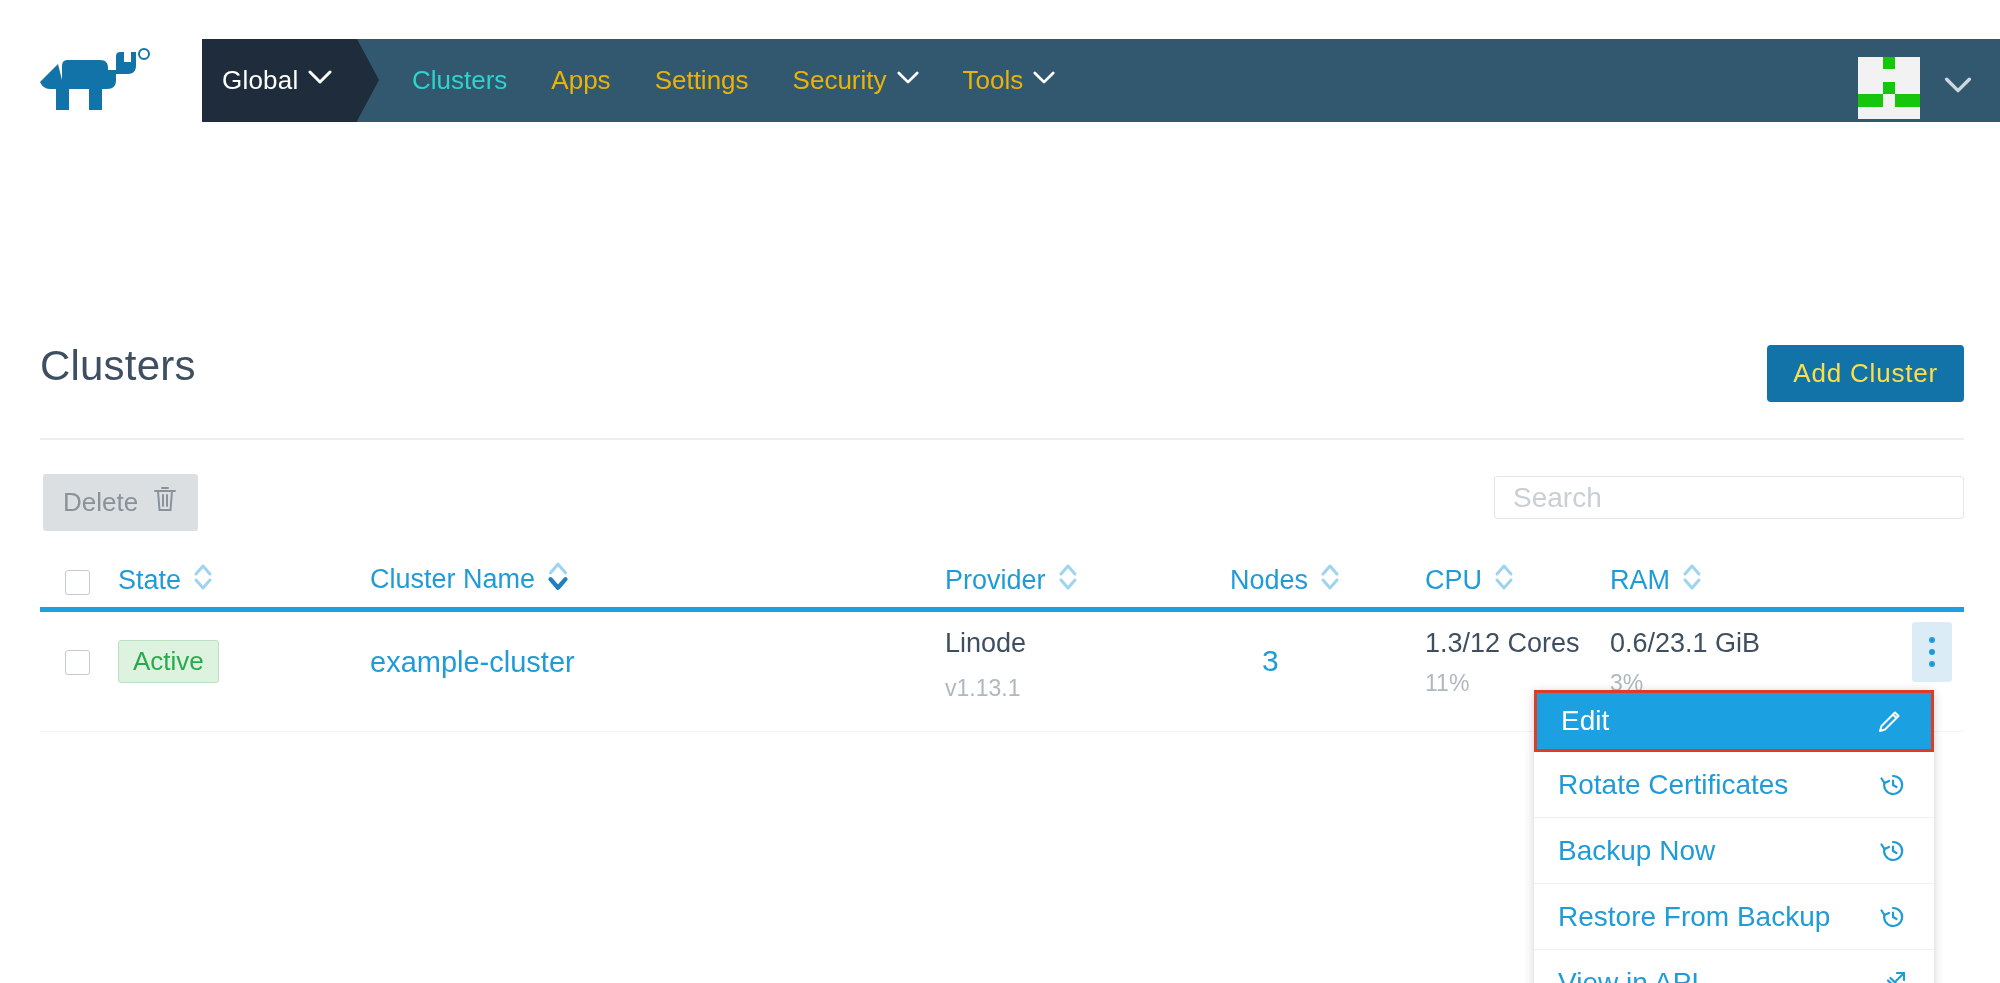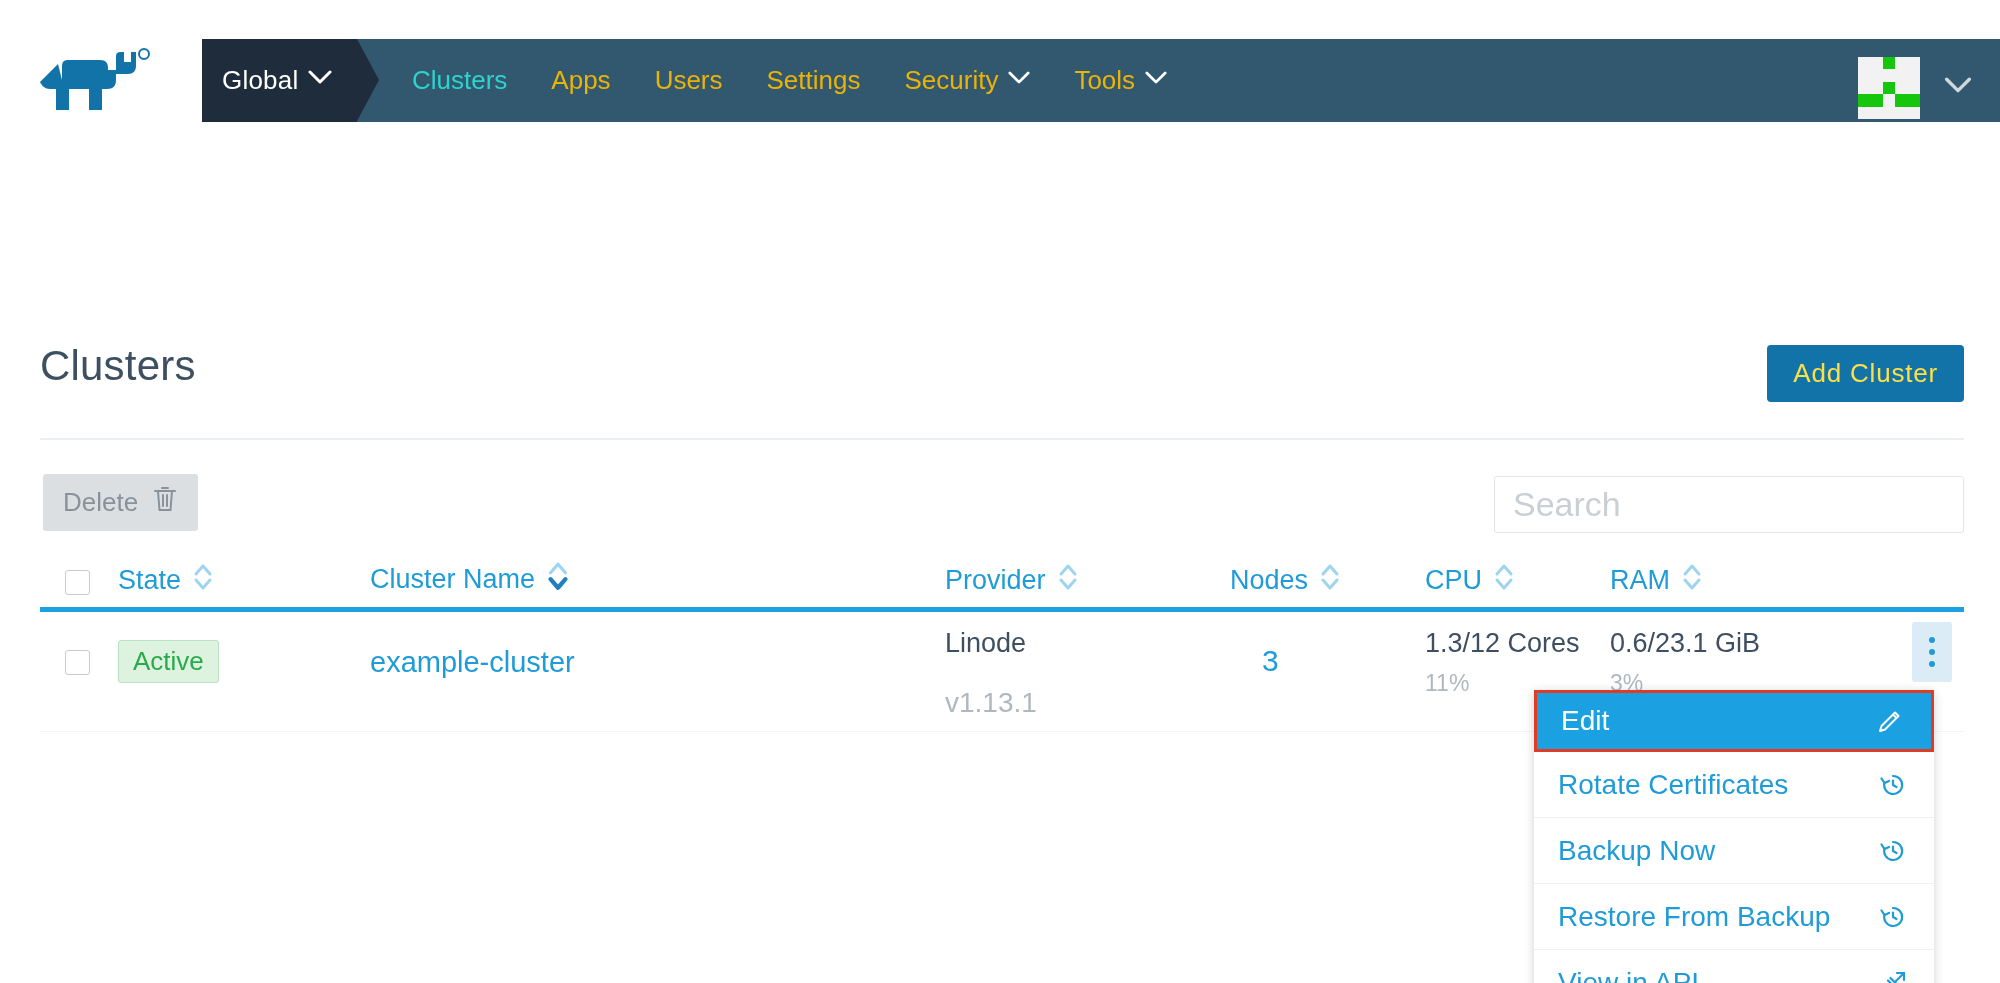--- a/index.html
+++ b/index.html
@@ -145,25 +145,25 @@
     font-family: "Liberation Sans", sans-serif;
     padding: 11px 20px;
     display: flex;
     align-items: center;
     gap: 14px;
     cursor: pointer;
   }
   .search-box {
     position: absolute;
     right: 36px; top: 356px;
-    width: 470px; height: 57px;
+    width: 470px; height: 43px;
     border: 1px solid #e2e6e9;
     border-radius: 3px;
     background: #ffffff;
-    font-size: 34px;
+    font-size: 28px;
     color: #9aa3ab;
     font-family: "Liberation Sans", sans-serif;
     padding: 0 18px;
     outline: none;
   }
   .search-box::placeholder { color: #c9cfd4; }
 
   
   .table {
     position: absolute;
@@ -220,21 +220,21 @@
     display: inline-block;
     background: #def2e0;
     border: 1px solid #b8e2bf;
     border-radius: 3px;
     color: #29ab4b;
     font-size: 26px;
     padding: 5px 14px;
   }
   .c-name { left: 330px; top: 34px; color: #1f9bd7; font-size: 29px; cursor: pointer; }
   .c-provider { left: 905px; top: 16px; }
-  .c-provider .sub { color: #b0b8bf; font-size: 28px; margin-top: 28px; }
+  .c-provider .sub { color: #b0b8bf; font-size: 23px; margin-top: 16px; }
   .c-nodes { left: 1222px; top: 32px; color: #1f9bd7; font-size: 30px; cursor: pointer; }
   .c-cpu { left: 1385px; top: 16px; }
   .c-cpu .sub { color: #b0b8bf; font-size: 23px; margin-top: 11px; }
   .c-ram { left: 1570px; top: 16px; }
   .c-ram .sub { color: #b0b8bf; font-size: 23px; margin-top: 11px; }
 
   .kebab {
     position: absolute;
     right: 12px; top: 10px;
     width: 40px; height: 60px;
@@ -310,23 +310,20 @@
       </span>
     </div>
     <div class="nav-global-arrow"></div>
 
     <div class="nav-items">
       <div class="nav-item active">
         <span>Clusters</span>
       </div>
       <div class="nav-item">
         <span>Apps</span>
-      </div>
-      <div class="nav-item">
-        <span>Users</span>
       </div>
       <div class="nav-item">
         <span>Settings</span>
       </div>
       <div class="nav-item">
         <span>Security</span>
         <span class="chev">
           <svg width="22" height="14" viewBox="0 0 24 15">
               <path d="M2 2 L12 12 L22 2" stroke="#ffffff" stroke-width="3" fill="none" stroke-linecap="round" stroke-linejoin="round"></path>
             </svg>

